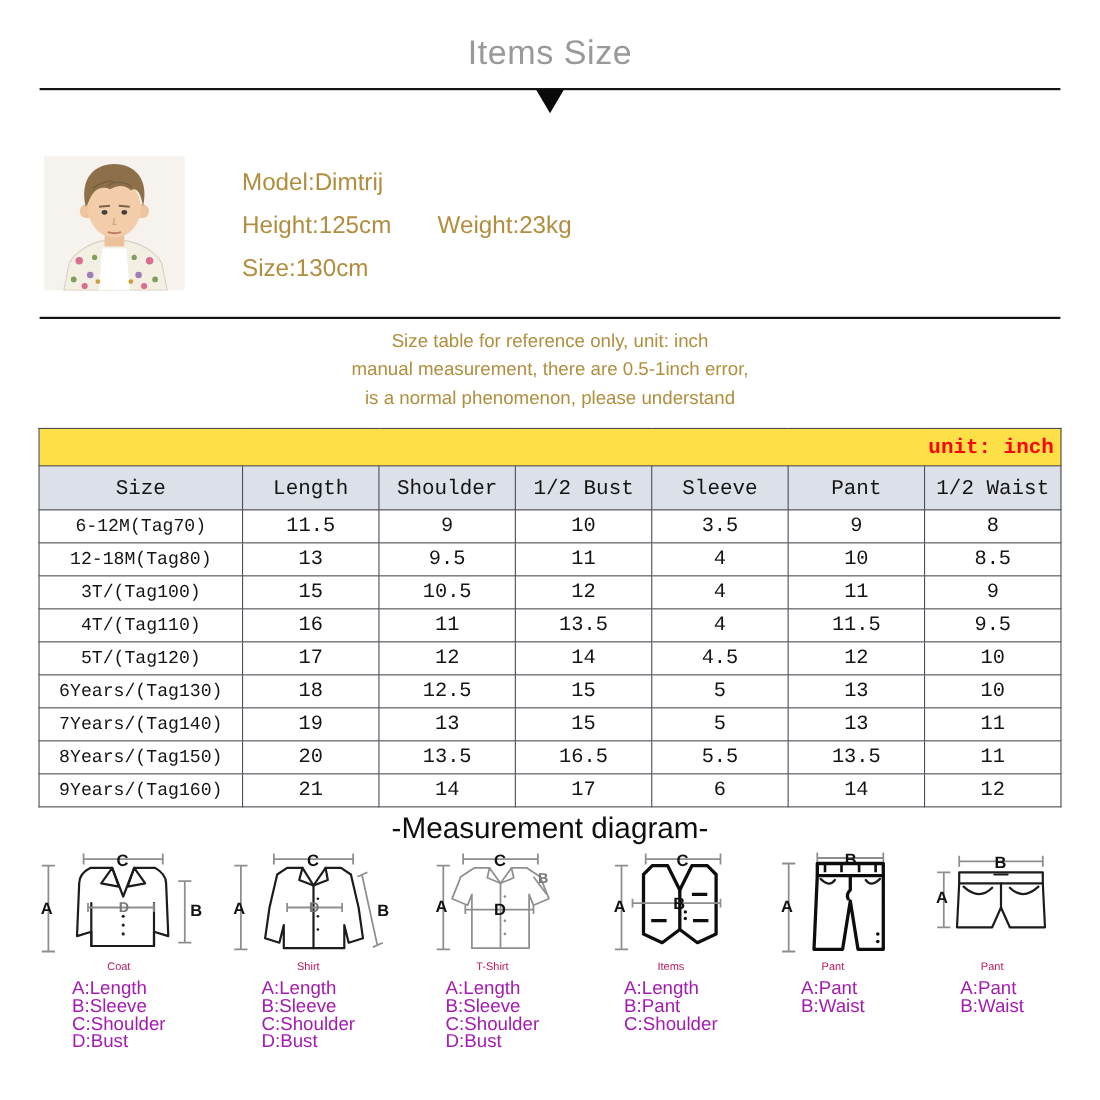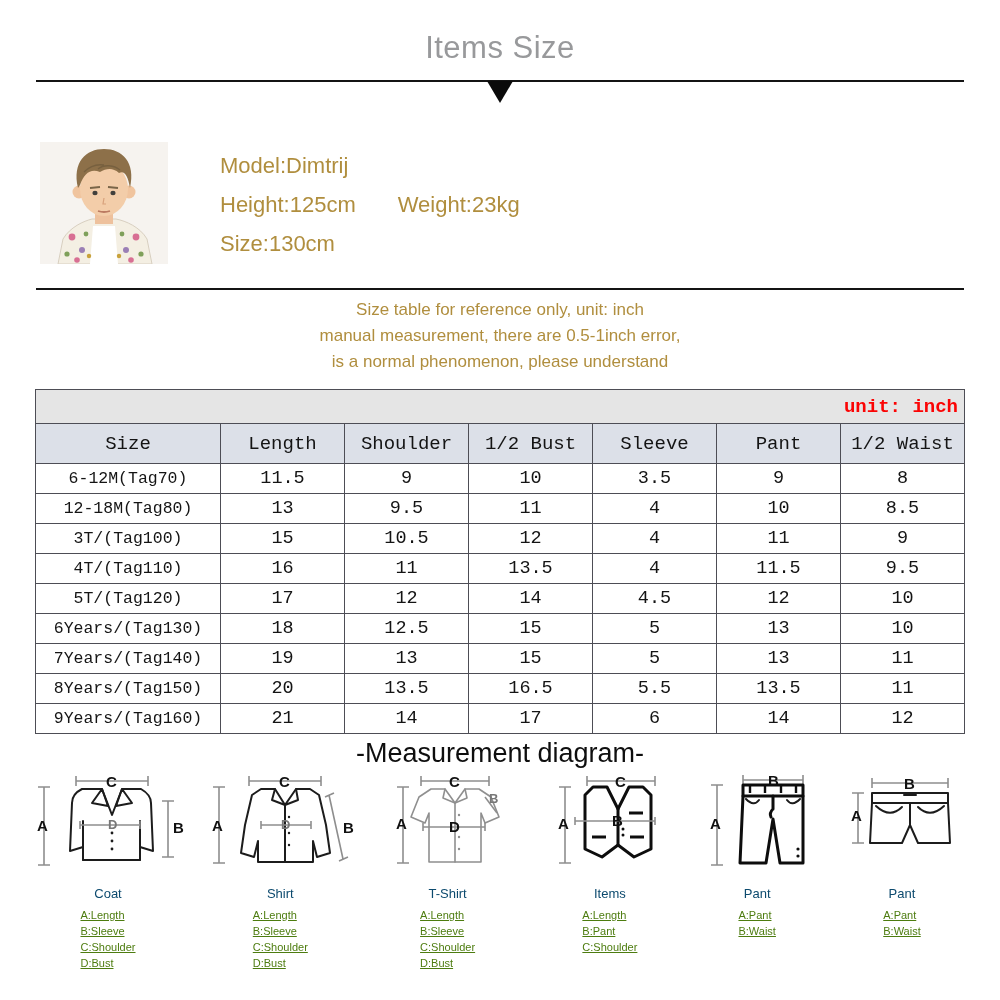--- a/index.html
+++ b/index.html
@@ -30,33 +30,33 @@
   .divider2 { width:928px; margin:24px auto 0; border-top:2px solid #141414; }
   .note { width:928px; margin:7px auto 0; text-align:center; color:#b08e3e;
           font-size:17px; line-height:26px; }
 
   
   table.size { width:930px; margin:14px auto 0; border-collapse:collapse;
                font-family:"Liberation Mono", monospace; color:#141414; table-layout:fixed; }
   table.size col.c-size { width:185px; }
   table.size td, table.size th { border:1px solid #4d4d55; text-align:center; }
   tr.unit-row td { height:34px; text-align:right; color:#fb0404; font-size:19px;
-                   padding-right:6px; font-weight:bold; background:#e5e5e5; }
+                   padding-right:6px; font-weight:bold; background:#fde047; }
   tr.head-row th { height:40px; background:#dce0e8; font-size:19px; font-weight:normal;font-family:Liberation Mono, monospace; }
   tbody.size-body td { height:30px; font-size:18.5px; }
   tbody.size-body td:first-child { font-size:16.5px; }
 
   
   .m-heading { margin-top:4px; text-align:center; font-size:27px; color:#0e0e0e; }
   .diagrams { width:944px; margin:4px auto 0; display:flex; justify-content:space-between; }
   .diagram { text-align:center; }
   .diagram svg { display:block; }
-  .d-name { font-size:13px; color:#0c4a6e; margin-top:13px; }
-  .d-labels { text-align:left; font-size:11px; line-height:16px; color:#4d7c0f;
-              display:inline-block; margin-top:6px;text-decoration:underline; }
+  .d-name { font-size:10px; color:#be185d; margin-top:1px; }
+  .d-labels { text-align:left; font-size:17px; line-height:16px; color:#a21caf;
+              display:inline-block; margin-top:6px; }
 
   .garment { fill:none; stroke:#1c1c1c; stroke-width:2; stroke-linejoin:round; stroke-linecap:round; }
   .garment-light { fill:none; stroke:#8f8f8f; stroke-width:1.6; stroke-linejoin:round; stroke-linecap:round; }
   .garment-bold { fill:none; stroke:#0d0d0d; stroke-width:3; stroke-linejoin:round; stroke-linecap:round; }
   .measure { fill:none; stroke:#8e8e8e; stroke-width:1.6; }
   .mletter { font-family:"Liberation Sans", sans-serif; font-weight:bold; font-size:15px; fill:#111; }
   .mletter-g { font-family:"Liberation Sans", sans-serif; font-weight:bold; font-size:13px; fill:#777; }
 </style>
 </head>
 <body>

